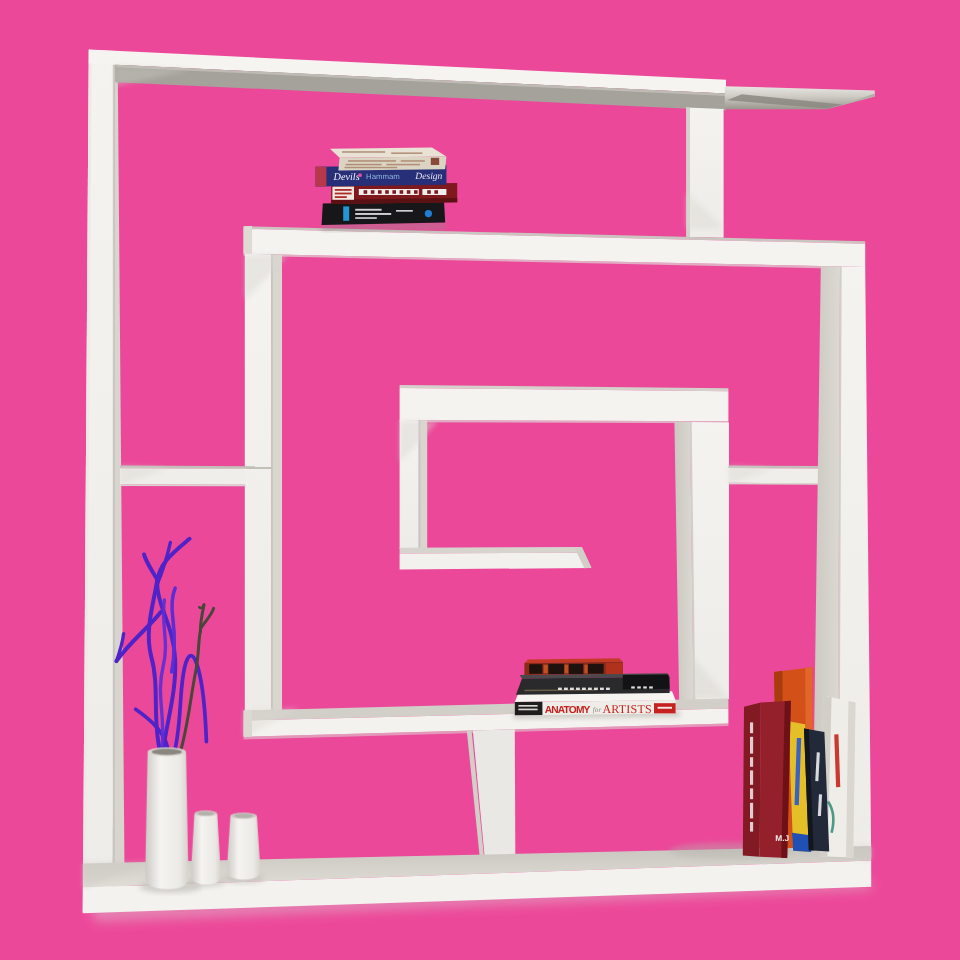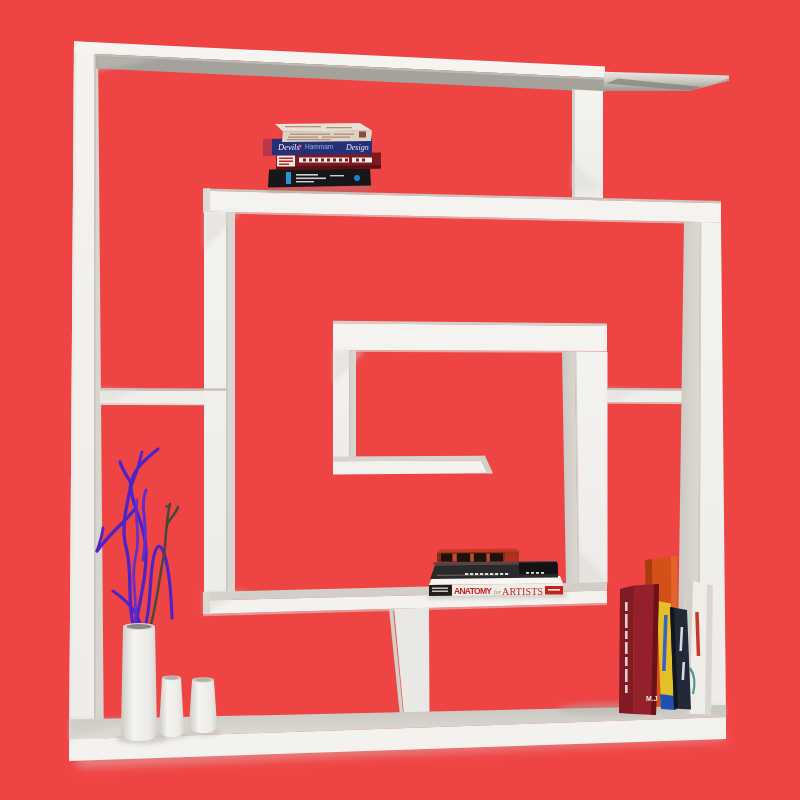--- a/index.html
+++ b/index.html
@@ -1,16 +1,16 @@
 <!DOCTYPE html>
 <html><head>
 <meta charset="utf-8">
 <style>
   html,body{margin:0;padding:0;background:#ffffff;}
-  .stage{position:relative;width:800px;height:800px;background:#ef4444;overflow:hidden;
+  .stage{position:relative;width:800px;height:800px;background:#ec4899;overflow:hidden;
          font-family:"Liberation Sans", sans-serif;}
 </style>
 </head>
 <body>
 <div class="stage">
 <svg width="800" height="800" viewBox="0 0 800 800" style="font-family:'Liberation Sans',sans-serif">
 <defs>
   <linearGradient id="faceV" x1="0" y1="0" x2="0" y2="1">
     <stop offset="0" stop-color="#f4f3f0"></stop>
           <stop offset="1" stop-color="#edece8"></stop>

